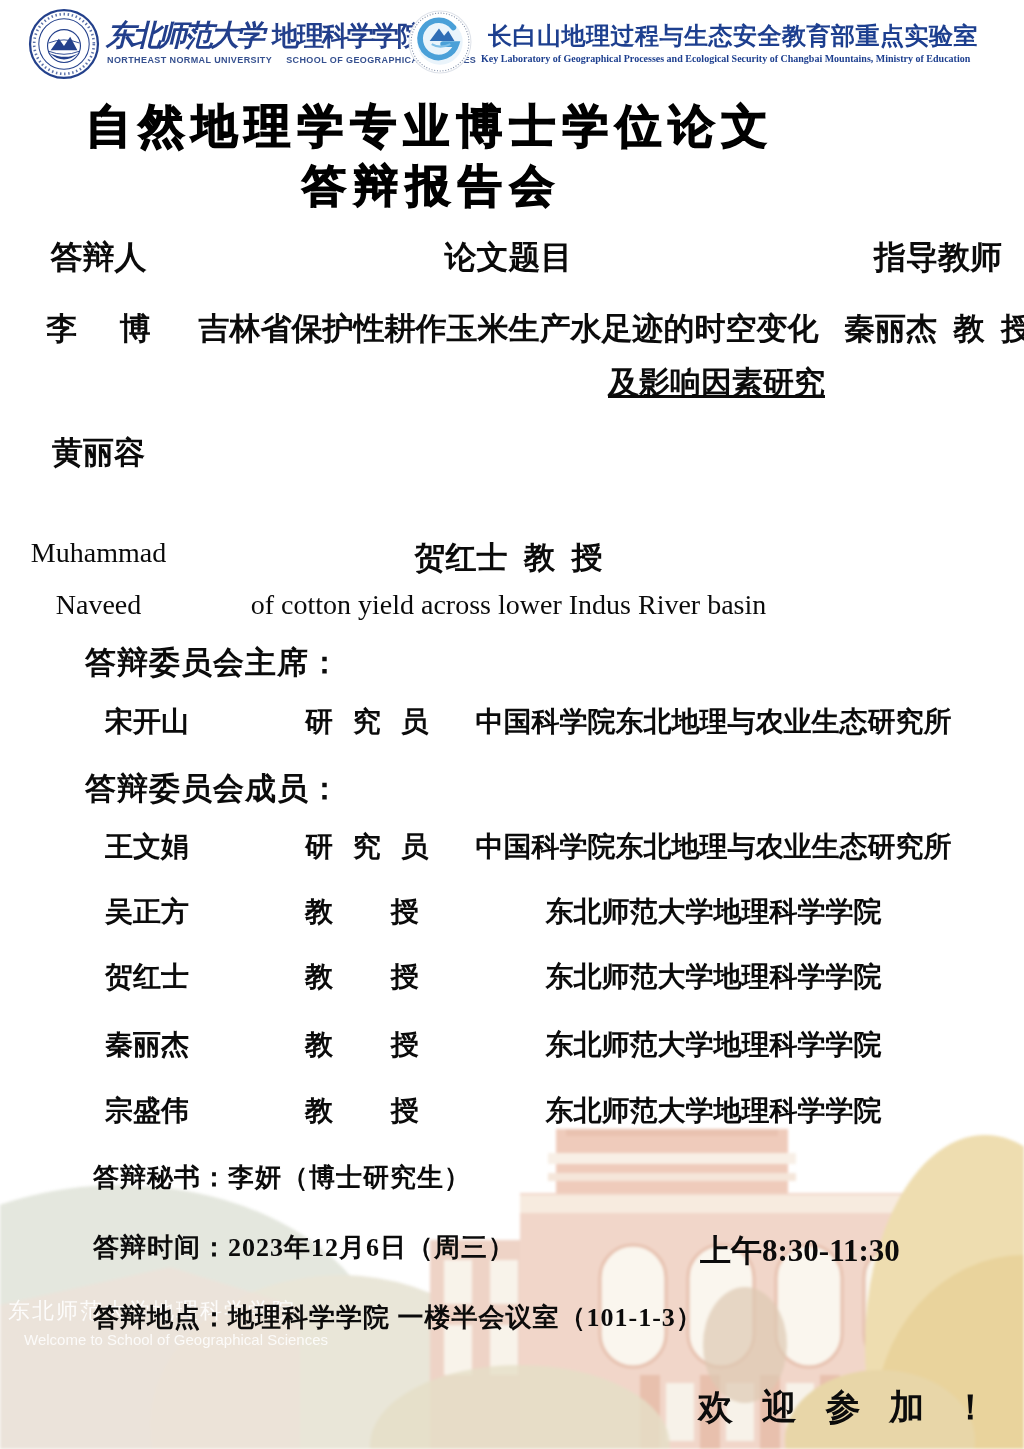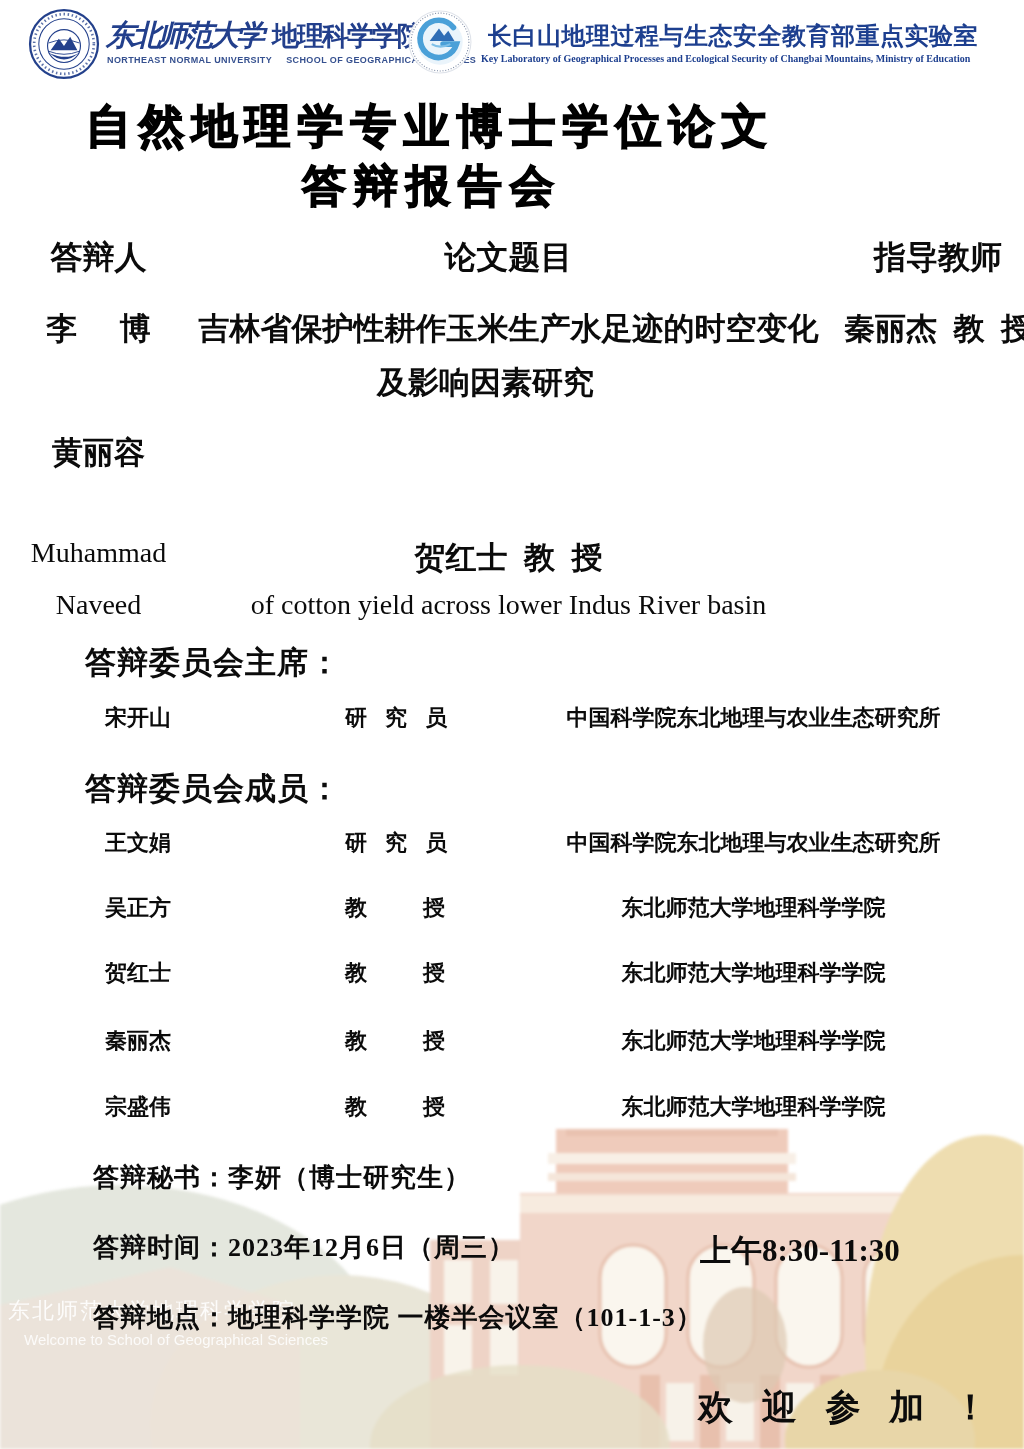--- a/index.html
+++ b/index.html
@@ -37,28 +37,28 @@
 
   
   .trow { position:absolute; left:16px; width:888px; display:grid;
           grid-template-columns:165px 655px 204px; font-size:31px; }
   .trow .c1 { text-align:center; font-weight:600; }
   .trow .c2 { text-align:center; font-weight:600; }
   .trow .c3 { text-align:center; font-weight:600; word-spacing:8px; white-space:nowrap; }
   .trow .hdrcell { font-family:"Liberation Serif", serif; font-weight:600; font-size:32px; }
   .eng { font-family:"Liberation Serif", serif; font-weight:normal !important; font-size:28px; }
   .d-space { word-spacing:34px; }
-  .subline { position:absolute; left:158px; width:655px; text-align:center;
-             font-size:31px; font-weight:600; }
+  .subline { position:absolute; left:170px; width:655px; text-align:right;
+             font-size:31px; font-weight:600;text-decoration:underline; }
 
   
   .clabel { position:absolute; left:85px; font-size:31px; font-weight:600;
             font-family:"Liberation Serif", serif; letter-spacing:1px; }
   .crow { position:absolute; left:105px; width:895px; display:grid;
-          grid-template-columns:200px 150px 1fr; font-size:22px; font-weight:600;gap:40px; }
+          grid-template-columns:200px 150px 1fr; font-size:28px; font-weight:600; }
   .crow .cc1 { text-align:left; }
   .crow .cc2 { text-align:left; white-space:nowrap; }
   .crow .cc3 { text-align:center; padding-right:28px; white-space:nowrap; }
   .t-narrow { word-spacing:12px; }
   .t-wide   { word-spacing:50px; }
 
   
   .dline { position:absolute; left:93px; font-size:26px; font-weight:600;
            font-family:"Liberation Serif", serif; letter-spacing:1px; white-space:nowrap; }
   .tval  { position:absolute; left:700px; font-size:31px; font-weight:600;

